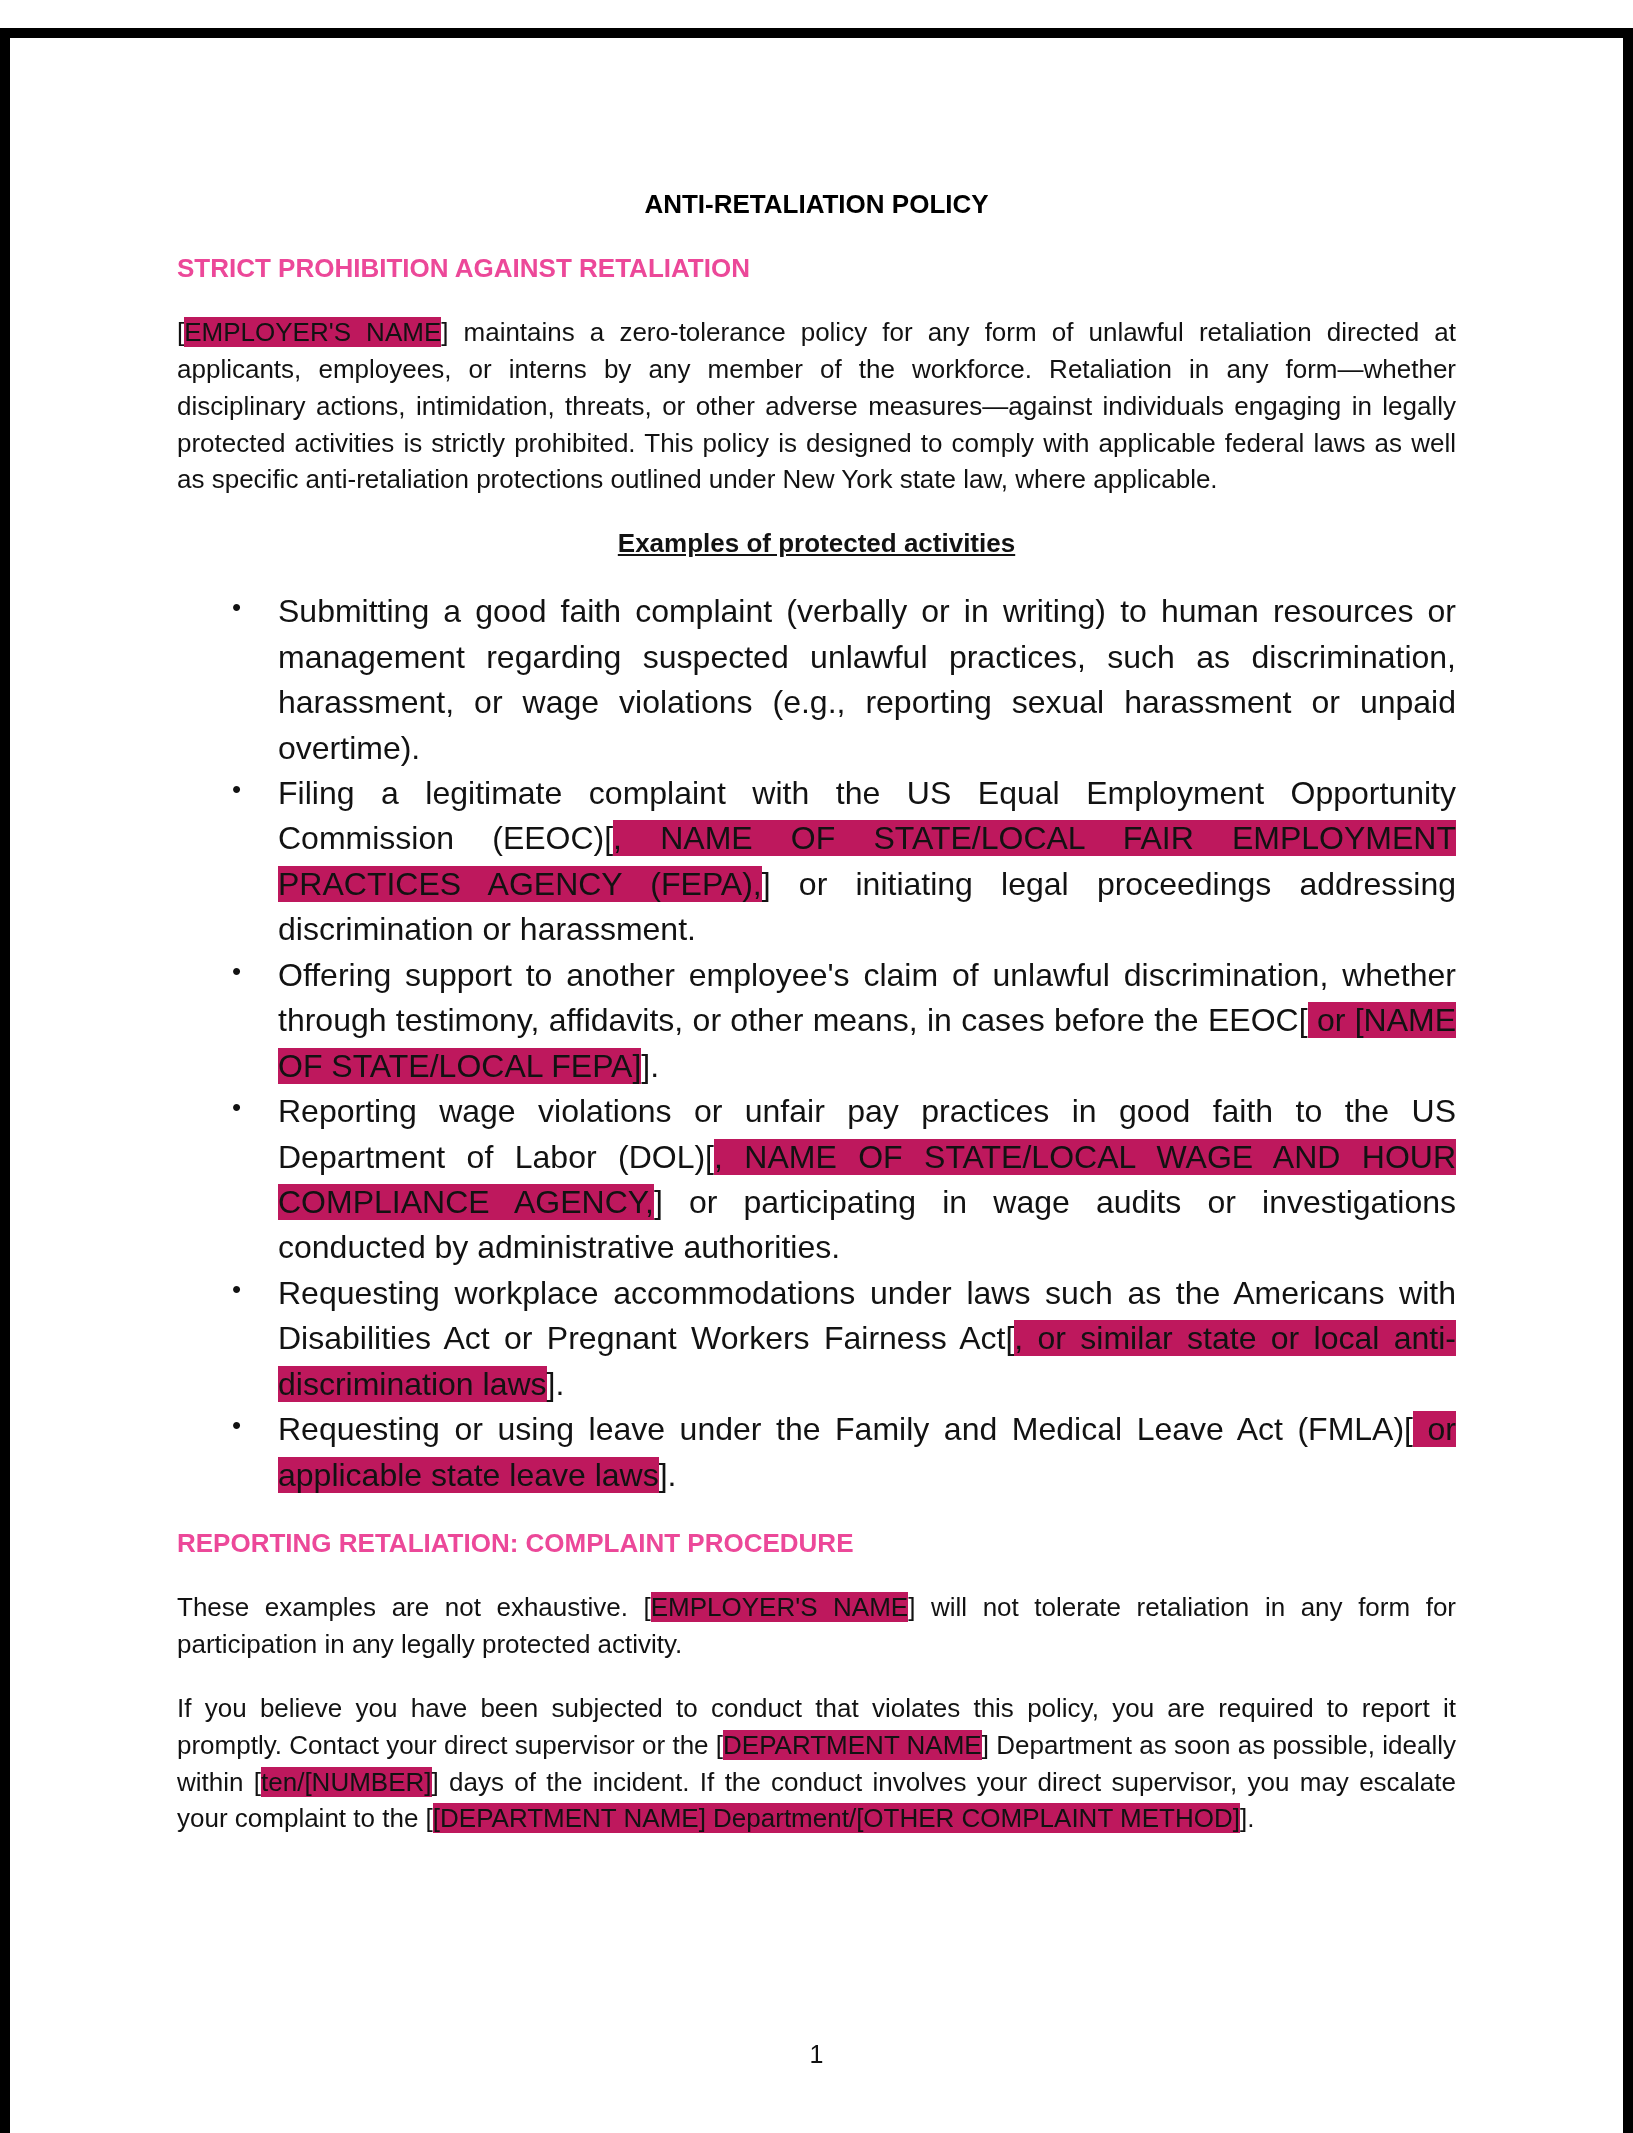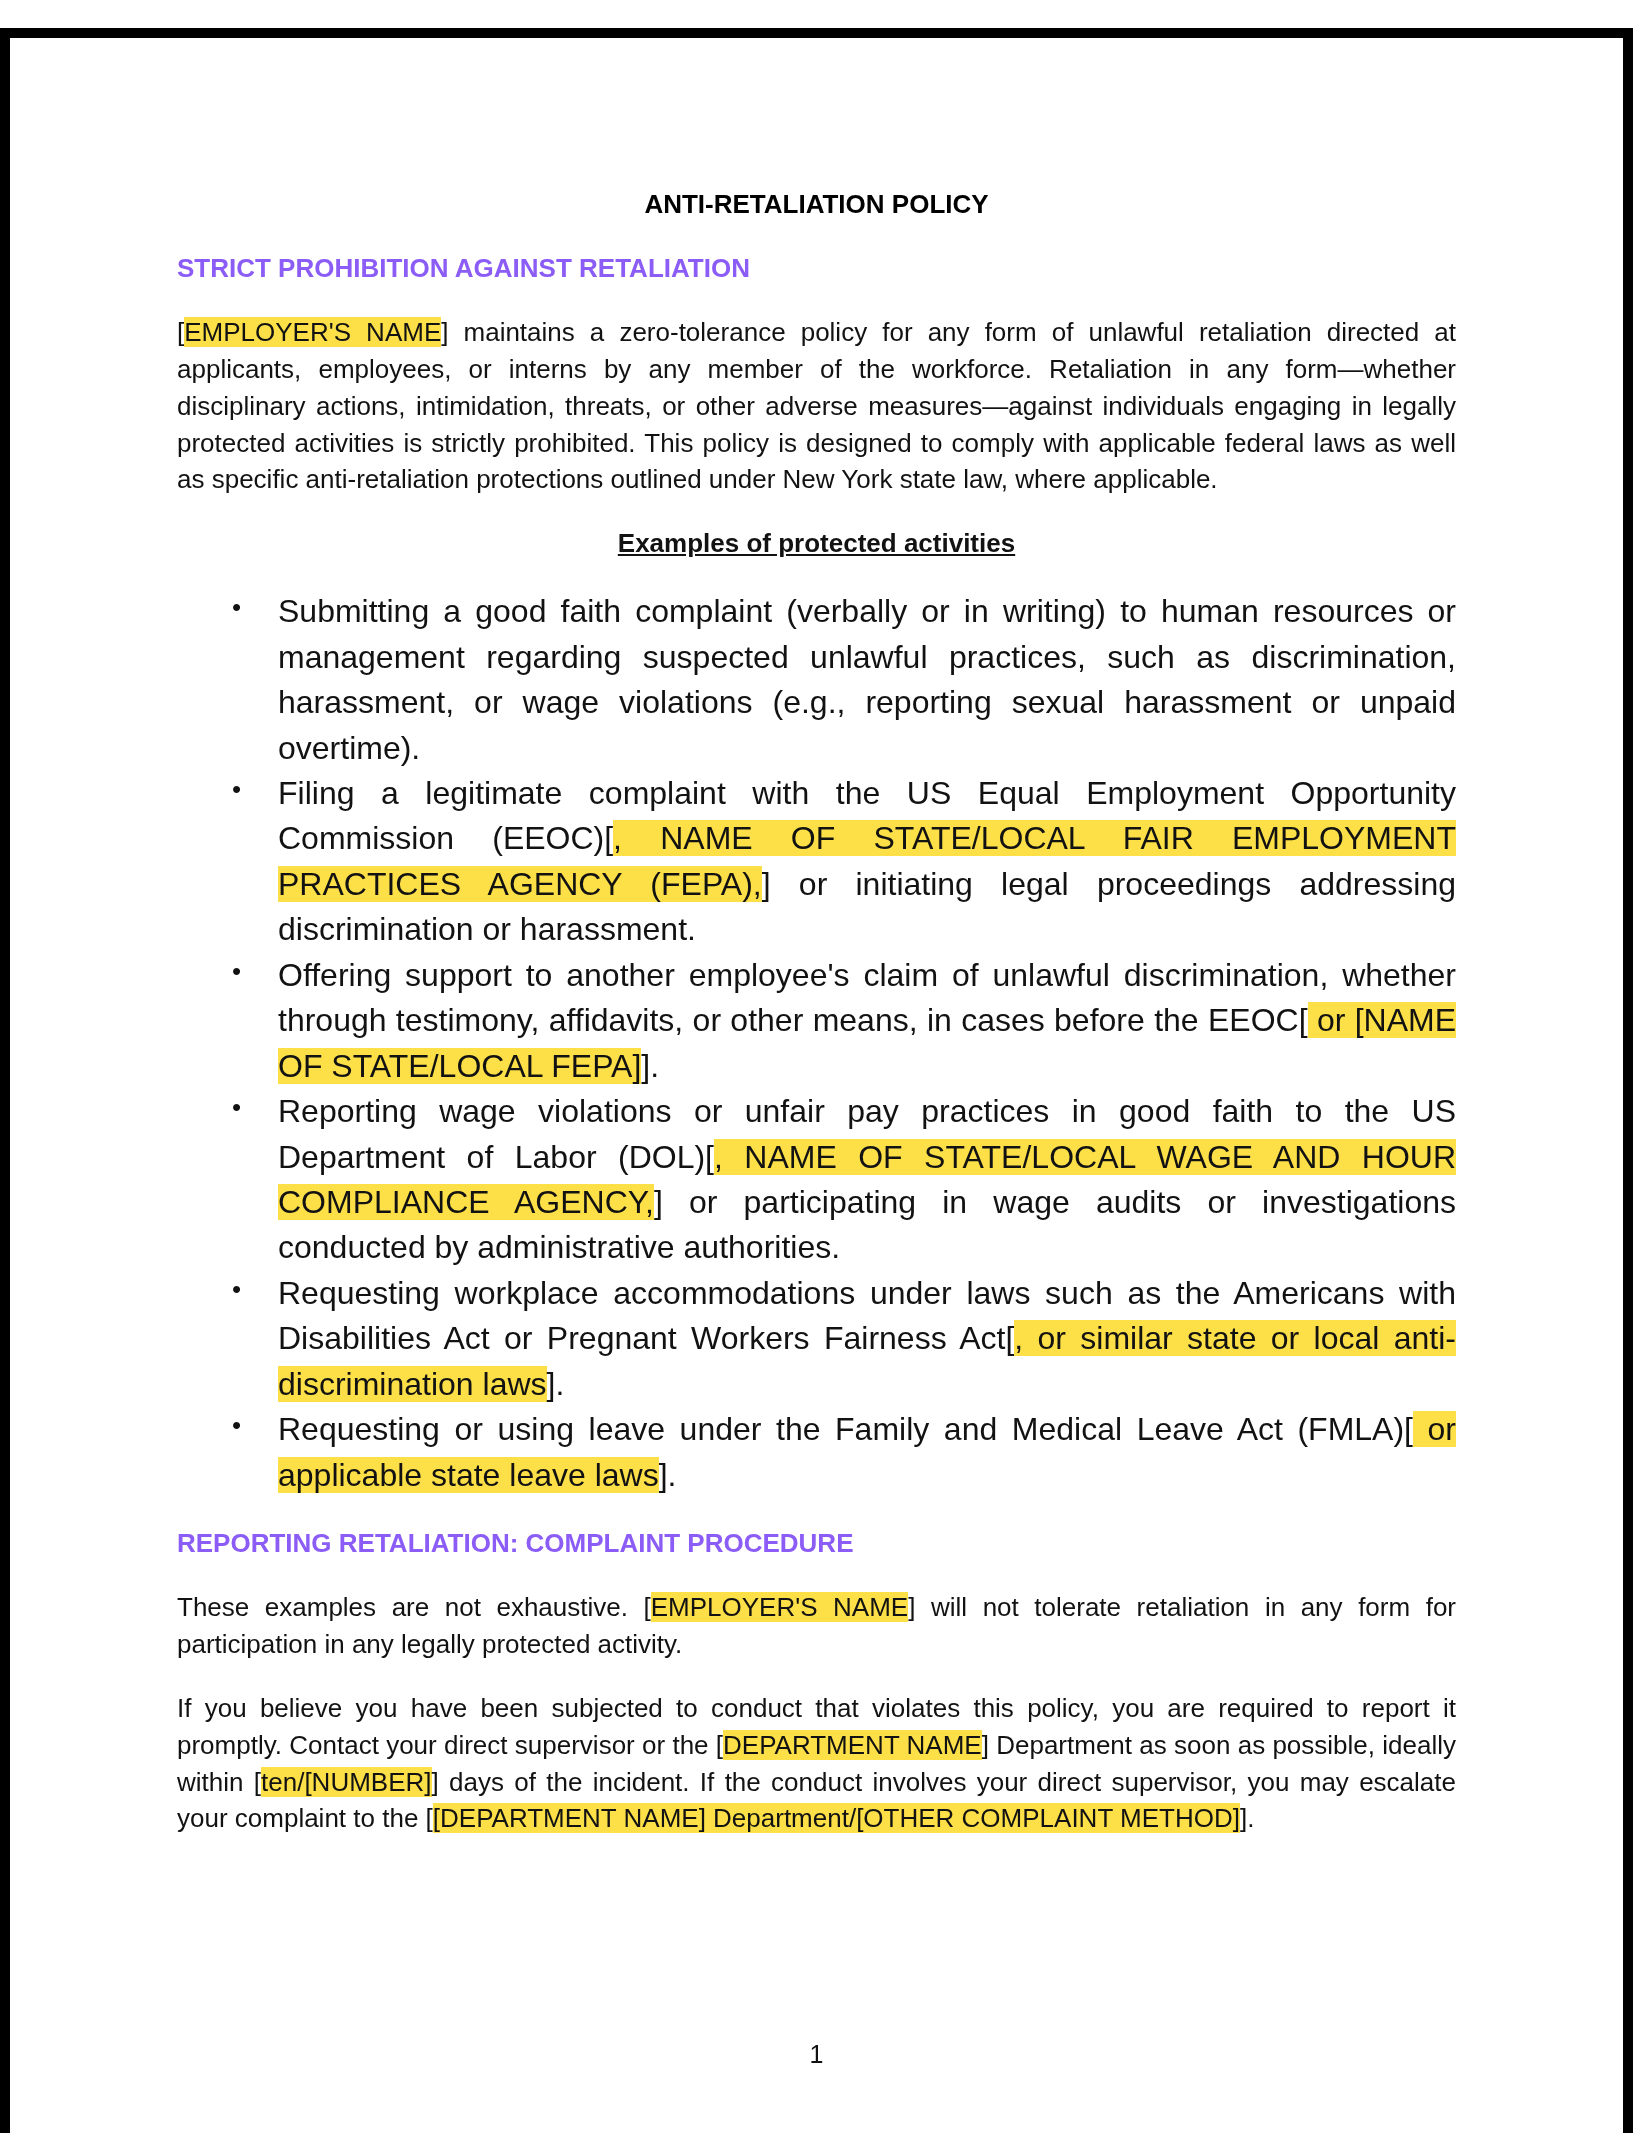--- a/index.html
+++ b/index.html
@@ -29,29 +29,29 @@
     text-align: justify;
   }
   .blk.title {
     text-align: center;
     font-weight: bold;
     color: #000000;
   }
   .blk.heading {
     font-weight: bold;
     text-align: left;
-    color: #8b5cf6;
+    color: #ec4899;
   }
   .blk.subheading_underline {
     text-decoration: underline;
     text-align: center;
     font-weight: bold;
   }
   .hl {
-    background: #fde047;
+    background: #be185d;
   }
   ul.doc-list {
     margin: 0 0 27px 0;
     padding: 0;
     list-style: none;
   }
   li.doc-li {
     position: relative;
     padding-left: 101px;
     font-size: 32px;

